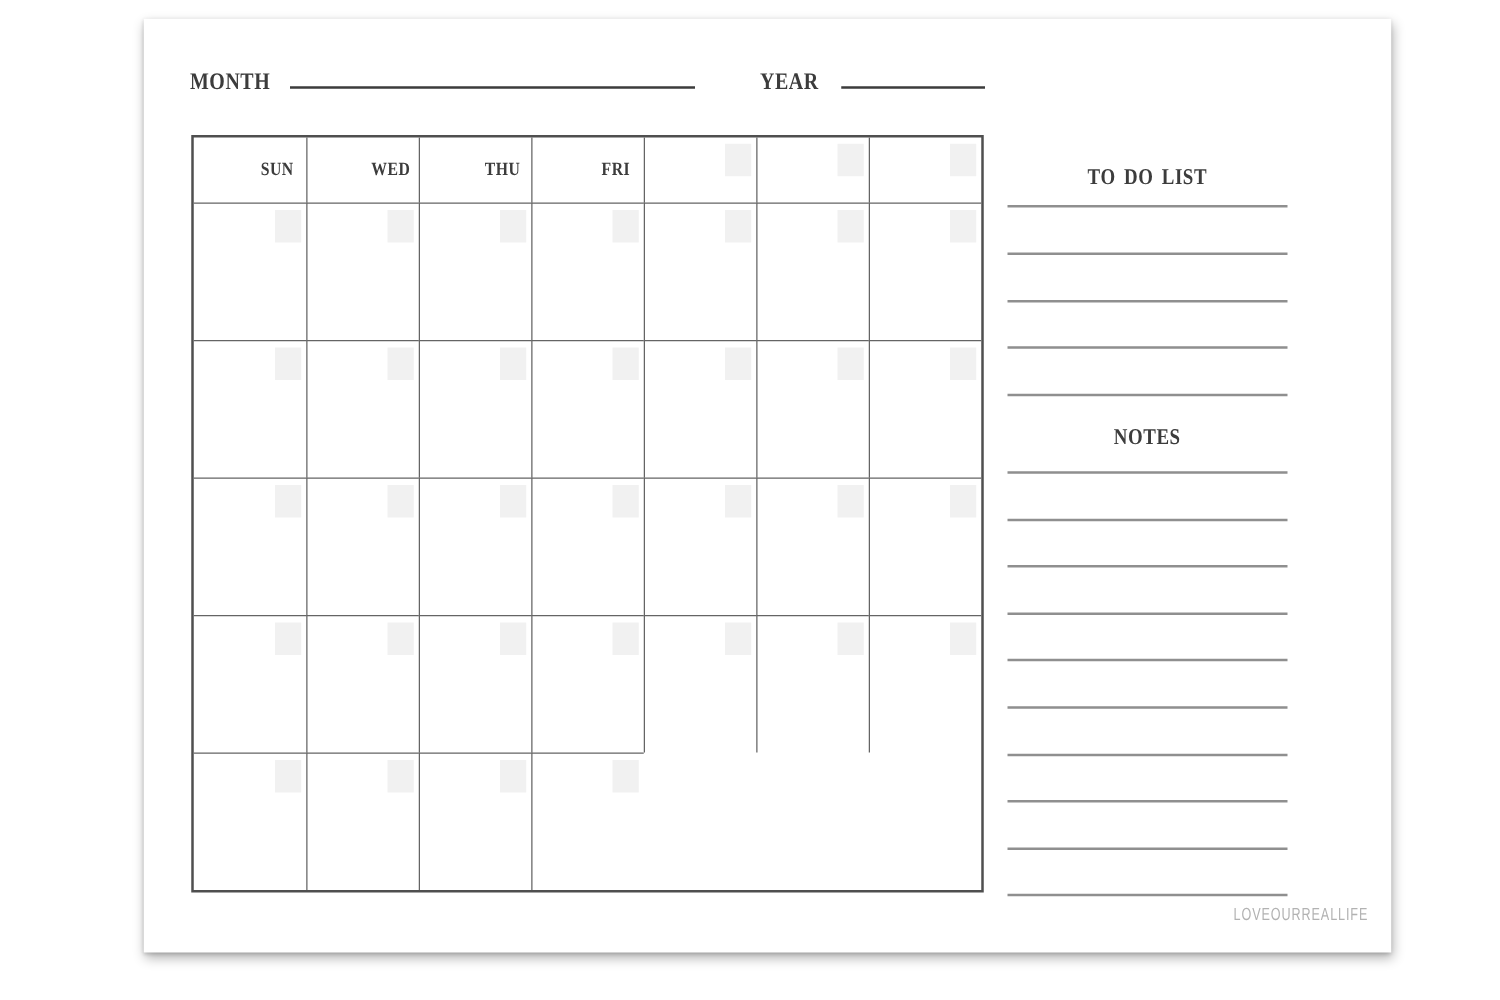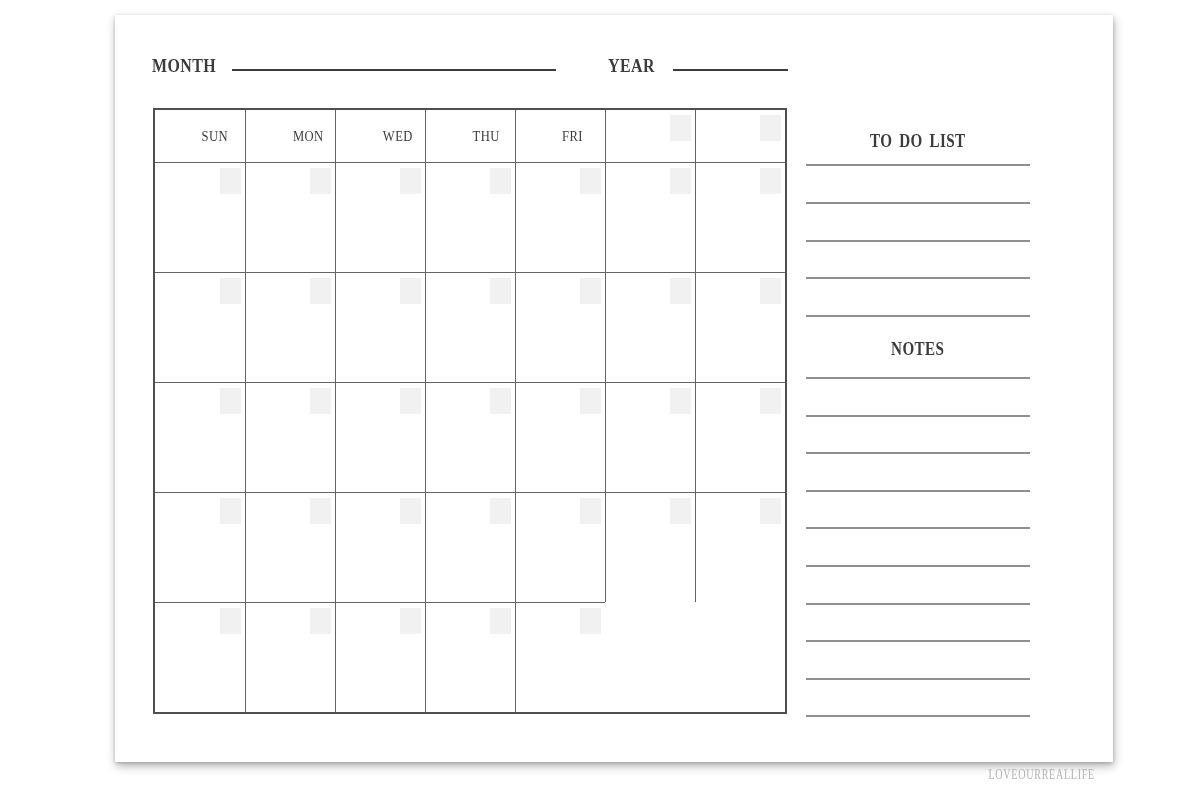--- a/index.html
+++ b/index.html
@@ -43,22 +43,22 @@
     grid-template-rows: 52px repeat(5, 1fr);
   }
   .cal-cell {
     position: relative;
     border-left: 1px solid var(--grid-line, #646464);
     border-top: 1px solid var(--grid-line, #646464);
   }
   .cal-cell:nth-child(-n+7) { border-top: none; }
   .cal-cell:nth-child(7n+1) { border-left: none; }
   .dow {
-    display: flex; align-items: center; justify-content: flex-start;
-    font-size: 15px; font-weight: 400; color: var(--ink, #3c3c3c); letter-spacing: 0.5px; padding-left: 44px;
+    display: flex; align-items: center; justify-content: center;
+    font-size: 15px; font-weight: 700; color: var(--ink, #3c3c3c); letter-spacing: 0.5px; padding-left: 44px;
   }
   .date-box {
     position: absolute; top: 5px; right: 4px; width: 21px; height: 26px;
     background: var(--date-box, #f1f1f1);
   }
 
   
   .side-title {
     position: absolute; left: 691px; width: 224px; text-align: center;
     font-size: 18px; font-weight: 700; color: var(--ink, #3c3c3c);
@@ -66,43 +66,40 @@
   }
   .todo-title  { top: 116px; }
   .notes-title { top: 324px; }
   .rule {
     position: absolute; left: 691px; width: 224px; height: 2px;
     background: var(--rule, #8f8f8f);
   }
 
   
   .watermark {
-    position: absolute; right: 18px; top: 752px;
-    font-family: Liberation Serif, serif;
+    position: absolute; right: 18px; top: 708px;
+    font-family: Liberation Sans, sans-serif;
     font-size: 14px; font-weight: 400; color: var(--watermark, #b2b2b2);
     letter-spacing: 1px;
   }
 </style>
 </head>
 <body>
 
 <div class="canvas">
   <div class="page">
 
     <span class="hdr-label month-label"><span class="cond cond-left">MONTH</span></span>
     <div class="fill-line month-line"></div>
     <span class="hdr-label year-label"><span class="cond cond-left">YEAR</span></span>
     <div class="fill-line year-line"></div>
 
     <div class="cal-grid" id="cal-grid">
       <div class="cal-cell dow">
           <span class="cond">SUN</span>
-        </div>
-      <div class="cal-cell dow">
-          <span class="cond">MON</span>
         </div>
       <div class="cal-cell dow">
           <span class="cond">WED</span>
         </div>
       <div class="cal-cell dow">
           <span class="cond">THU</span>
         </div>
       <div class="cal-cell dow">
           <span class="cond">FRI</span>
         </div>

